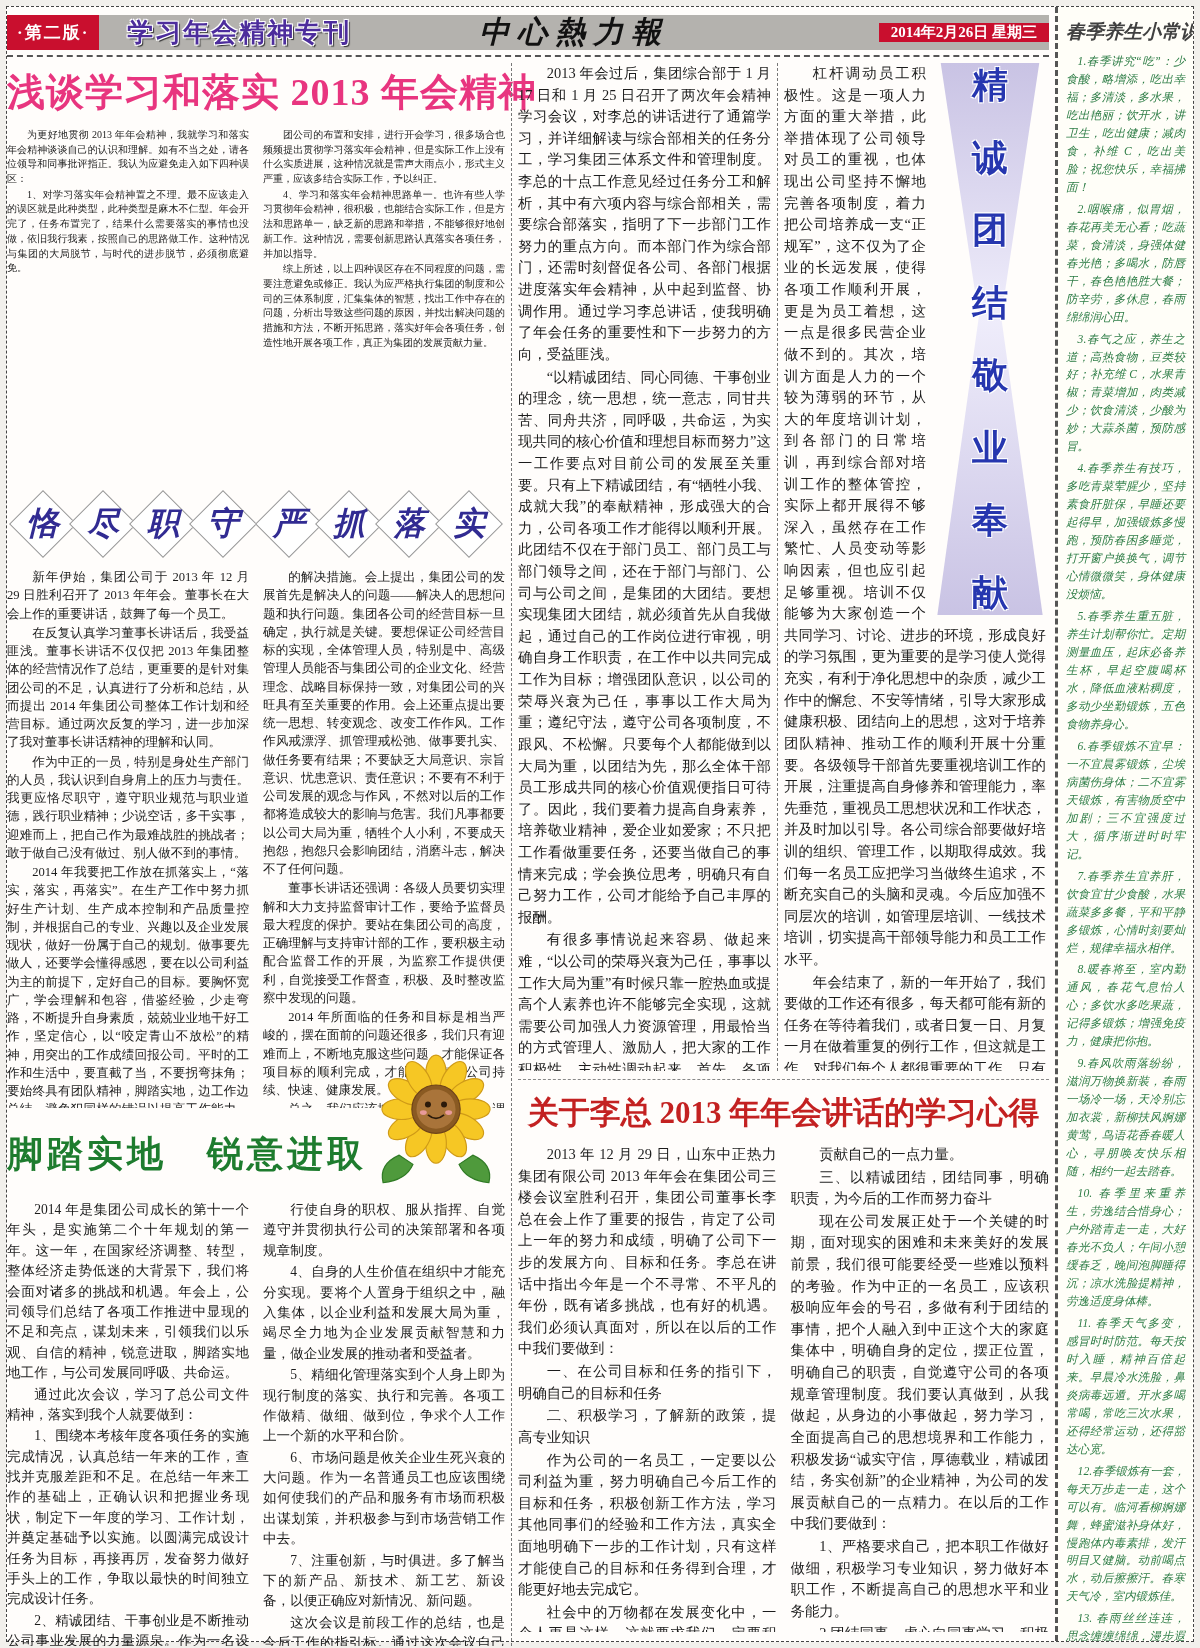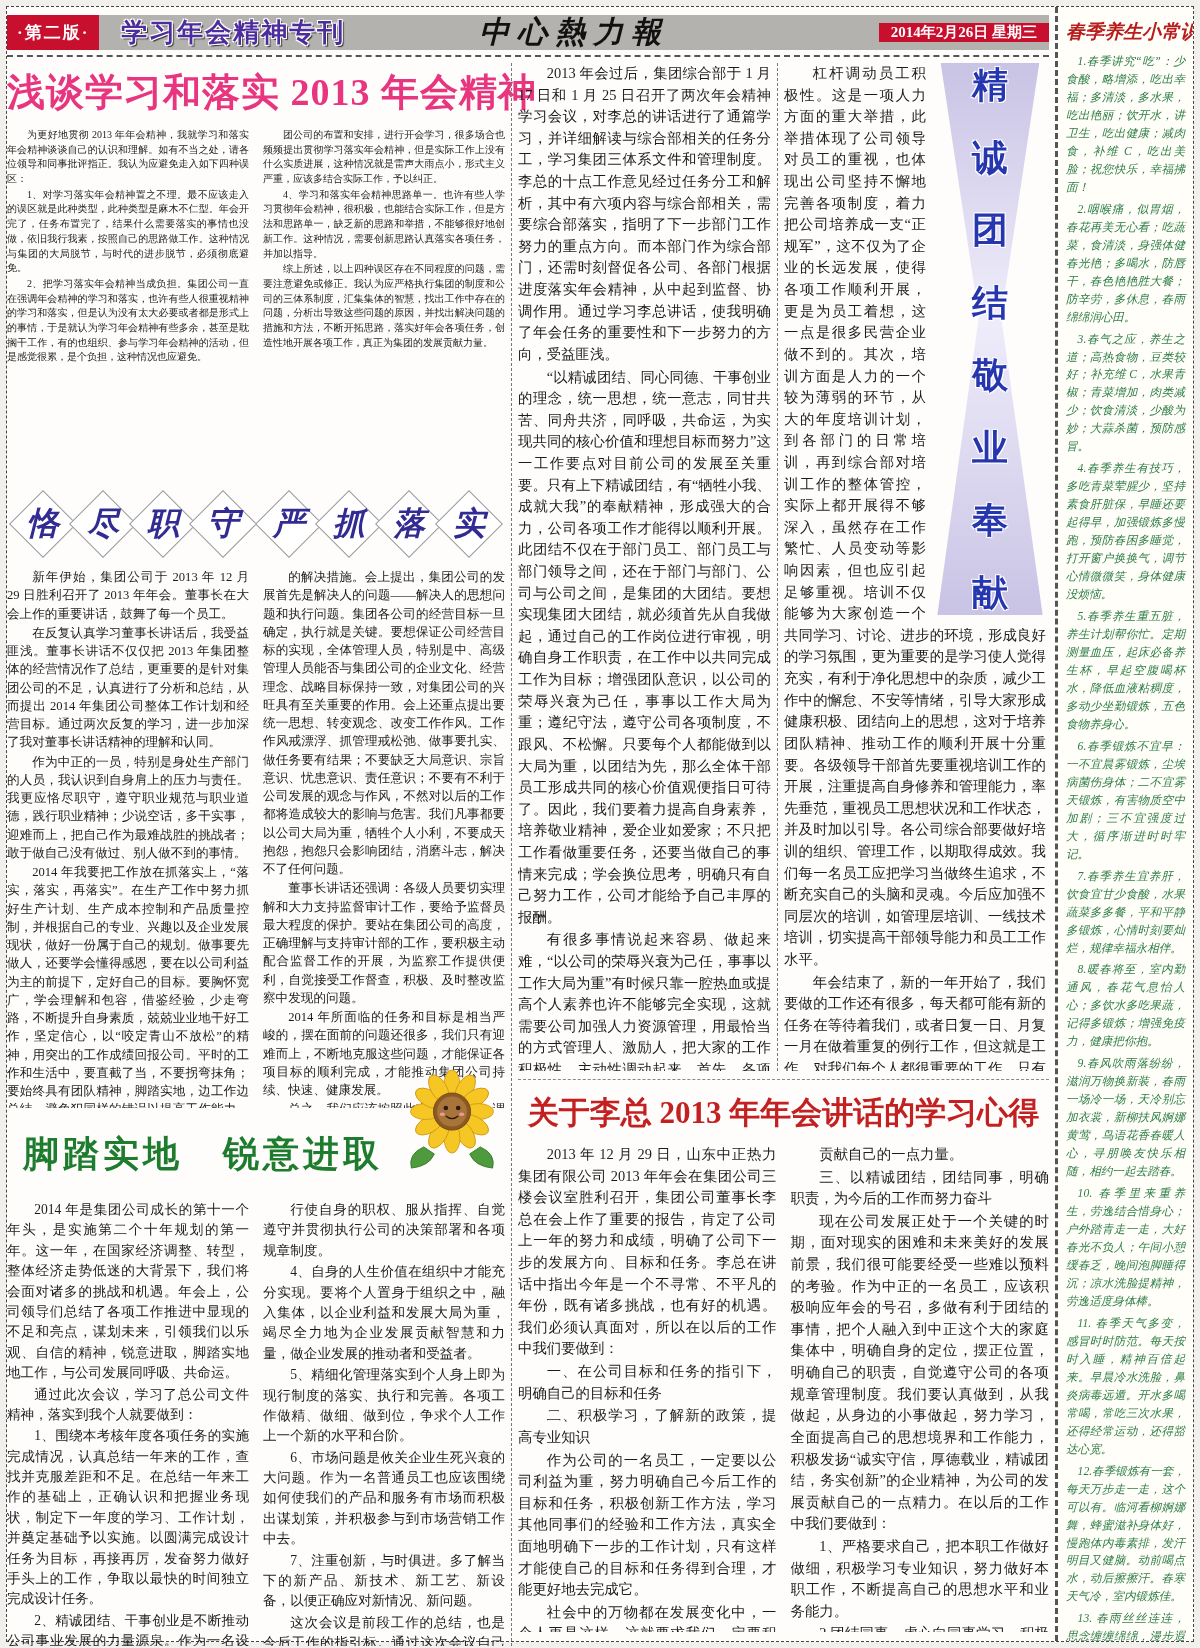--- a/index.html
+++ b/index.html
@@ -3,58 +3,58 @@
 <meta charset="utf-8">
 <style>
   html,body{margin:0;padding:0;background:#f2f0ec;}
   body{width:1200px;height:1648px;overflow:hidden;font-family:"Liberation Serif","DejaVu Serif",serif;color:#1c1c1c;}
   .page{position:relative;width:1188px;height:1636px;margin:6px;background:#fffdfb;border:1px dashed #444;box-sizing:border-box;display:flex;}
   
   .main{width:1048px;box-sizing:border-box;padding:8px 6px 6px 0;display:flex;flex-direction:column;}
   .hdr{height:42px;display:flex;align-items:stretch;border-bottom:2px dashed #555;padding-bottom:5px;}
   .edition-box{background:#c90f2e;color:#fff;font-weight:bold;font-size:17px;display:flex;align-items:center;padding:0 10px;letter-spacing:2px;white-space:nowrap;}
   .hdr-strip{flex:1;background:#b4b2ae;display:flex;align-items:center;position:relative;}
-  .special-title{font-size:26px;font-weight:bold;color:#4d2d9c;margin-left:22px;letter-spacing:2px;text-shadow:1px 1px 0 #fff,-1px -1px 0 #fff,1px -1px 0 #fff,-1px 1px 0 #fff,2px 2px 1px #333;}
+  .special-title{font-size:26px;font-weight:bold;color:#4d2d9c;margin-left:28px;letter-spacing:2px;text-shadow:1px 1px 0 #fff,-1px -1px 0 #fff,1px -1px 0 #fff,-1px 1px 0 #fff,2px 2px 1px #333;}
   .paper-name{position:absolute;left:50%;transform:translateX(-50%);font-size:30px;font-weight:bold;font-style:italic;color:#111;letter-spacing:8px;white-space:nowrap;}
   .date-box{background:#c90f2e;color:#fff;font-size:15px;font-weight:bold;display:flex;align-items:center;padding:0 12px;margin-left:auto;white-space:nowrap;}
   .content{flex:1;display:flex;margin-top:6px;}
   .vsep{width:0;border-left:1px dashed #777;margin:0 6px;}
   
   .left-zone{width:498px;flex:none;display:flex;flex-direction:column;}
   .a1-title{font-size:38px;font-weight:bold;color:#e8357f;text-align:center;margin:4px 0 10px;letter-spacing:1px;white-space:nowrap;}
   .cols{display:flex;gap:14px;overflow:hidden;}
   .col{flex:1;overflow:hidden;text-align:justify;}
   .a1-cols{height:352px;font-size:10px;line-height:1.47;}
   .a2-cols{height:540px;font-size:12.6px;line-height:1.45;}
   .a4-cols{height:446px;font-size:13.6px;line-height:1.5;}
   .para{margin:0 0 1px;text-indent:2em;}
   
   .calli-row{height:84px;display:flex;justify-content:space-between;align-items:center;padding:0 6px;margin:2px 0;}
   .calli-group{display:flex;}
   .diamond{width:46px;height:46px;border:1px solid #999;transform:rotate(45deg);margin:0 6px;display:flex;align-items:center;justify-content:center;background:#fff;}
   .diamond span{transform:rotate(-45deg);font-size:32px;font-weight:bold;font-style:italic;color:#312b92;font-family:"Liberation Serif",serif;}
   
   .green-row{height:92px;display:flex;align-items:center;position:relative;}
-  .a4-title{font-size:36px;font-weight:bold;color:#1e7c2e;letter-spacing:4px;white-space:nowrap;margin:16px;}
+  .a4-title{font-size:36px;font-weight:bold;color:#1e7c2e;letter-spacing:4px;white-space:nowrap;margin:0;}
   .sunflower{margin-top:-70px;position:relative;z-index:3;}
   
   .right-zone{flex:1;display:flex;flex-direction:column;overflow:hidden;}
   .a3-row{height:1008px;display:flex;overflow:hidden;}
   .a3-col{width:253px;flex:none;overflow:hidden;font-size:14.4px;line-height:1.5;text-align:justify;}
   .a3-col2{width:262px;}
   .banner{float:right;width:112px;height:552px;margin:0 0 6px 8px;position:relative;}
   .banner-shape-top{position:absolute;left:0;right:0;top:0;height:46%;background:linear-gradient(#c9c3e4,#efedfb);clip-path:polygon(6% 0,94% 0,60% 100%,40% 100%);}
   .banner-shape-bot{position:absolute;left:0;right:0;top:46%;height:54%;background:linear-gradient(#efedfb,#c9c3e4);clip-path:polygon(40% 0,60% 0,97% 100%,3% 100%);}
   .banner-chars{position:absolute;inset:0;display:flex;flex-direction:column;align-items:center;justify-content:space-between;padding:4px 0;}
   .banner-chars span{font-size:36px;font-weight:bold;color:#2636af;text-shadow:1px 1px 0 #fff,-1px -1px 0 #fff,1px -1px 0 #fff,-1px 1px 0 #fff;line-height:1;}
   .a5-title{font-size:31px;font-weight:bold;color:#c32121;text-align:center;margin:8px 0 10px;border-top:1px dashed #888;padding-top:12px;white-space:nowrap;}
   .a5-cols{height:488px;display:flex;gap:14px;overflow:hidden;font-size:14.4px;line-height:1.5;text-align:justify;}
   
   .sidebar{flex:1;border-left:3px double #555;border-left-style:dashed;box-sizing:border-box;padding:6px 8px;overflow:hidden;background:#fffef8;}
-  .sidebar-title{color:#b91c1c;font-size:19px;font-weight:bold;font-style:italic;text-align:center;margin:6px 0 8px;white-space:nowrap;}
+  .sidebar-title{color:#404040;font-size:19px;font-weight:bold;font-style:italic;text-align:center;margin:6px 0 8px;white-space:nowrap;}
   .tip{color:#2e7d46;font-size:11.6px;line-height:1.55;font-style:italic;margin:0 0 4px;text-indent:1em;text-align:justify;}
 </style>
 </head>
 <body>
 
 <div class="page">
   <div class="main">
 
     <div class="hdr">
       <div class="edition-box">·第二版·</div>
@@ -66,21 +66,20 @@
     </div>
 
     <div class="content">
 
       <div class="left-zone">
         <h1 class="a1-title">浅谈学习和落实 2013 年会精神</h1>
         <div class="cols a1-cols">
           <div class="col">
               <p class="para">为更好地贯彻 2013 年年会精神，我就学习和落实年会精神谈谈自己的认识和理解。如有不当之处，请各位领导和同事批评指正。我认为应避免走入如下四种误区：</p>
               <p class="para">1、对学习落实年会精神置之不理。最不应该走入的误区就是此种类型，此种类型是麻木不仁型。年会开完了，任务布置完了，结果什么需要落实的事情也没做，依旧我行我素，按照自己的思路做工作。这种情况与集团的大局脱节，与时代的进步脱节，必须彻底避免。</p>
-              <p class="para">2、把学习落实年会精神当成负担。集团公司一直在强调年会精神的学习和落实，也许有些人很重视精神的学习和落实，但是认为没有太大必要或者都是形式上的事情，于是就认为学习年会精神有些多余，甚至是耽搁干工作，有的也组织、参与学习年会精神的活动，但是感觉很累，是个负担，这种情况也应避免。</p>
             </div>
           <div class="col">
             <div>
                 <p class="para">团公司的布置和安排，进行开会学习，很多场合也频频提出贯彻学习落实年会精神，但是实际工作上没有什么实质进展，这种情况就是雷声大雨点小，形式主义严重，应该多结合实际工作，予以纠正。</p>
                 <p class="para">4、学习和落实年会精神思路单一。也许有些人学习贯彻年会精神，很积极，也能结合实际工作，但是方法和思路单一，缺乏新的思路和举措，不能够很好地创新工作。这种情况，需要创新思路认真落实各项任务，并加以指导。</p>
                 <p class="para">综上所述，以上四种误区存在不同程度的问题，需要注意避免或修正。我认为应严格执行集团的制度和公司的三体系制度，汇集集体的智慧，找出工作中存在的问题，分析出导致这些问题的原因，并找出解决问题的措施和方法，不断开拓思路，落实好年会各项任务，创造性地开展各项工作，真正为集团的发展贡献力量。</p>
               </div>
 
           </div>
         </div>

